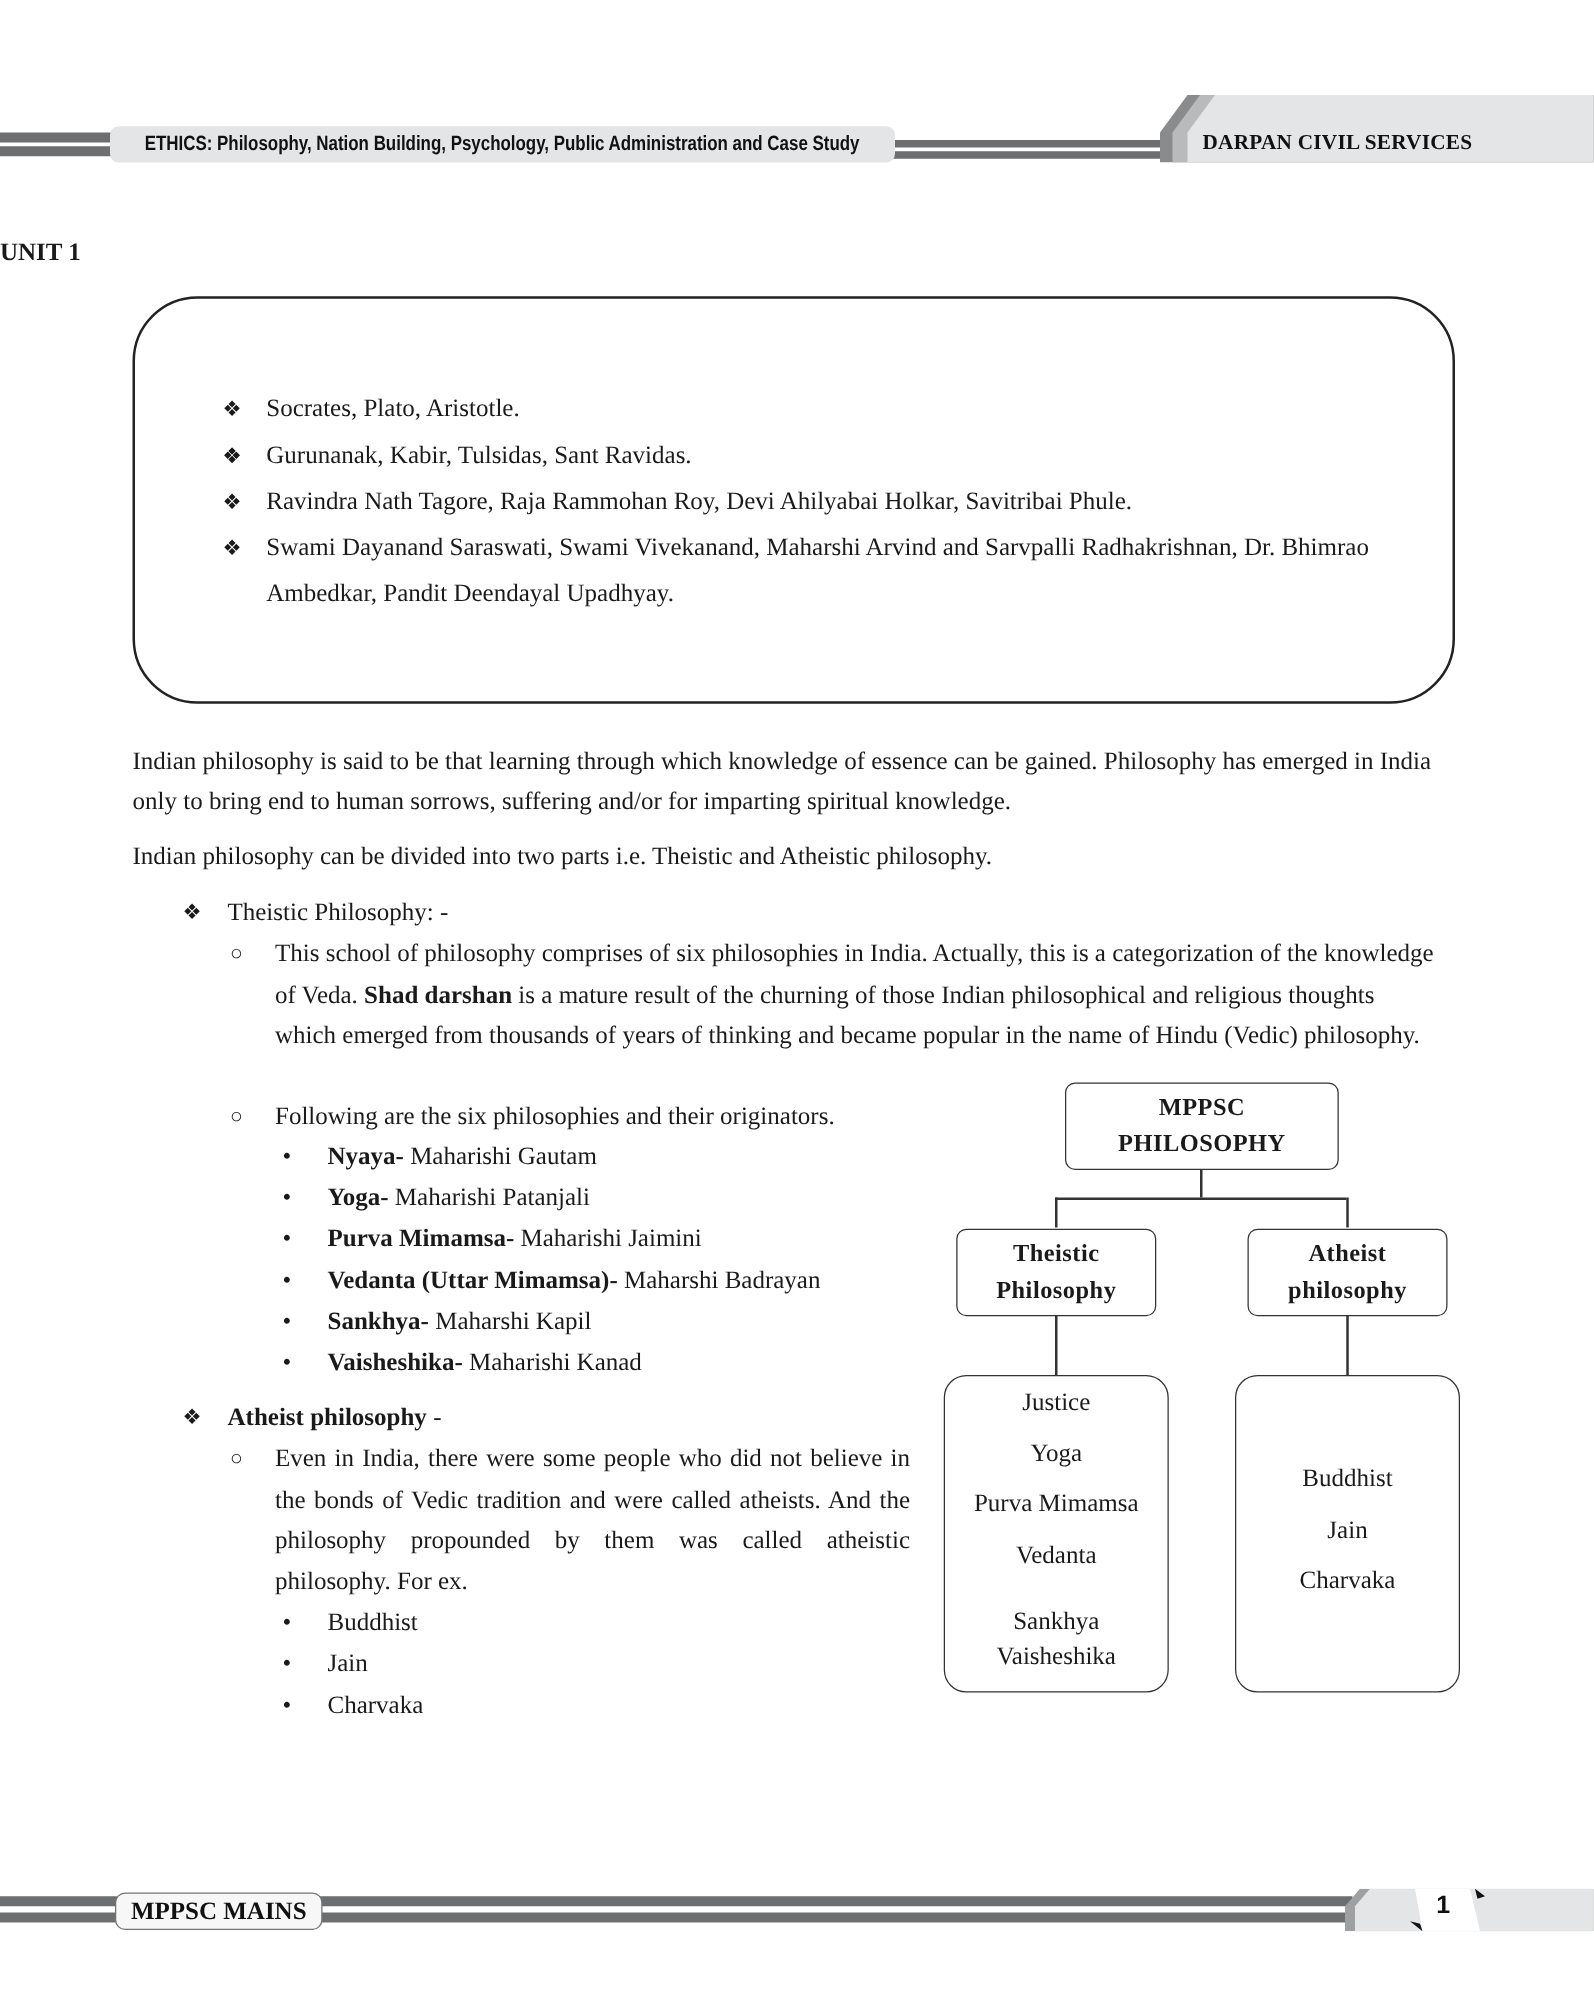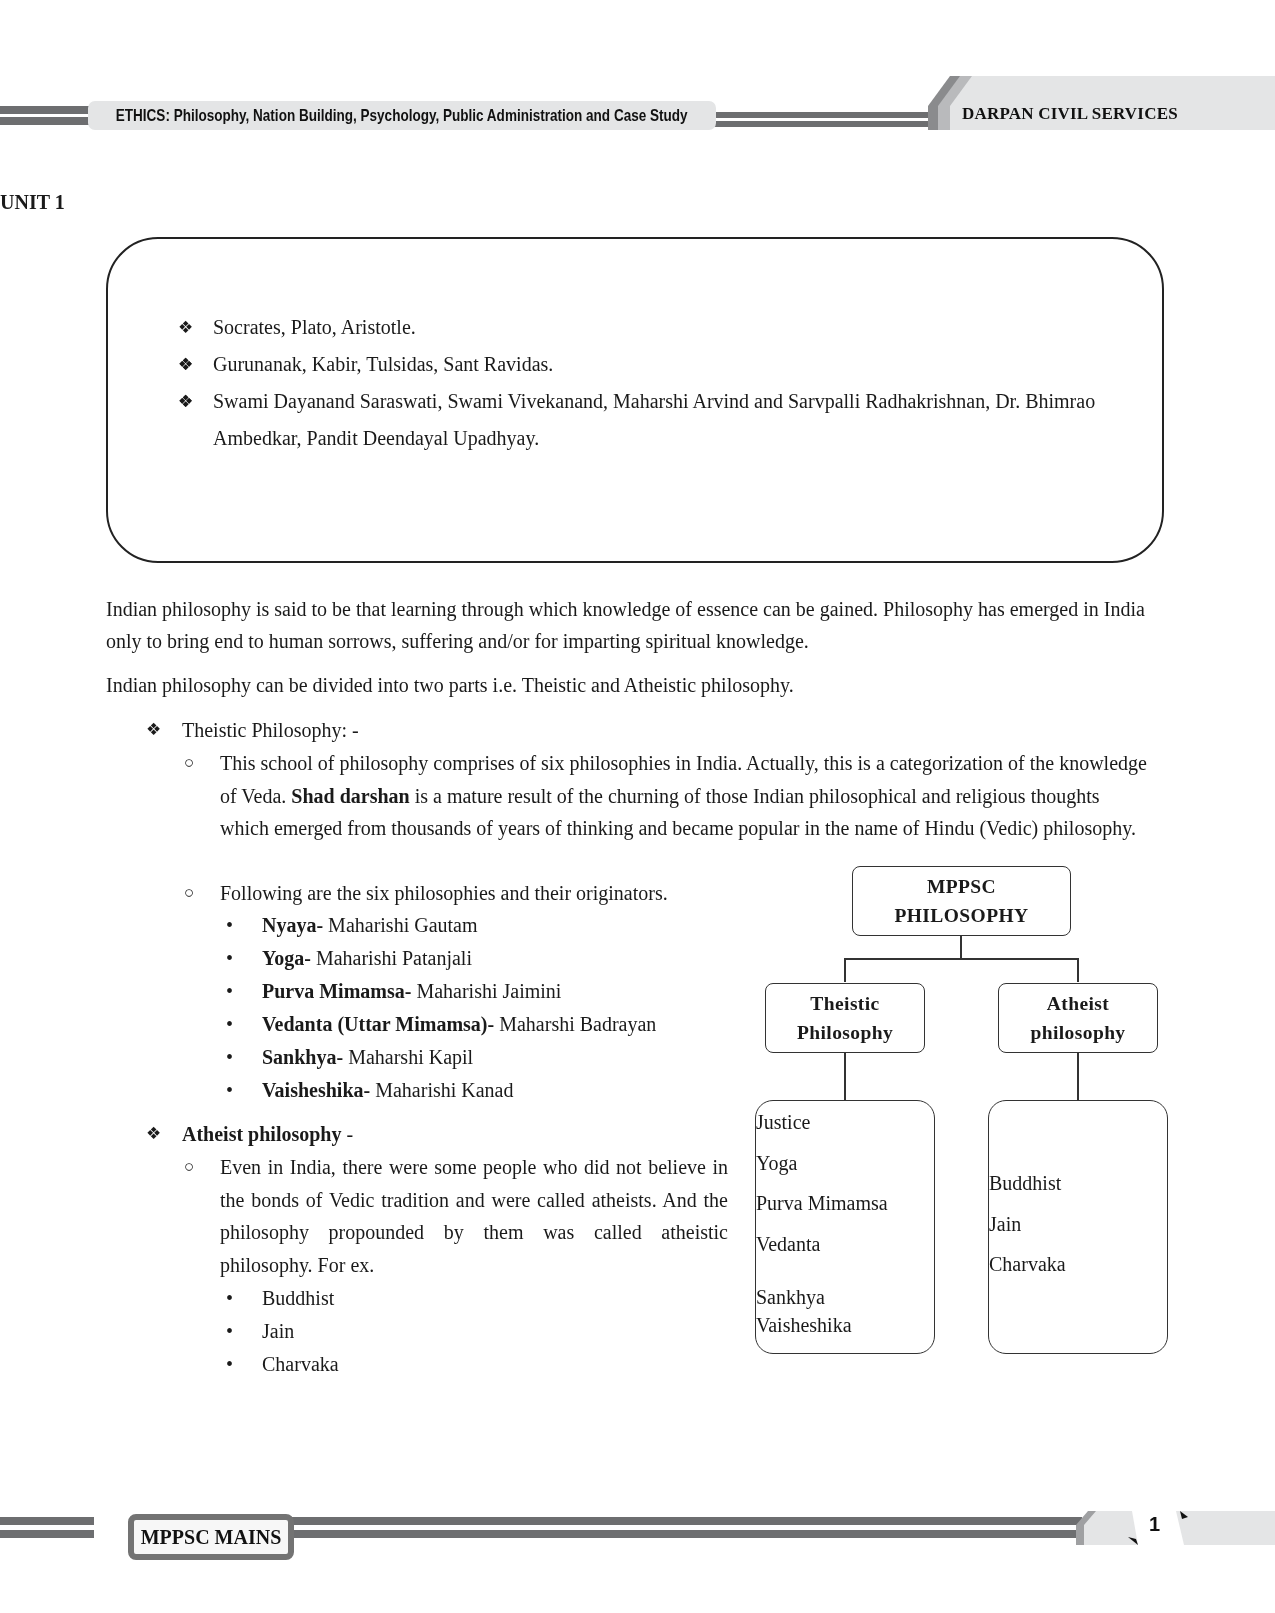--- a/index.html
+++ b/index.html
@@ -39,28 +39,28 @@
   .txt { position: absolute; font-size: 20px; line-height: 32.5px; }
   .justify { text-align: justify; text-align-last: left; }
   b { font-weight: bold; }
 
   
   .node { position: absolute; border: 1.5px solid #333; border-radius: 8px; box-sizing: border-box;
     display: flex; flex-direction: column; align-items: center; justify-content: center; text-align: center;
     background: #fff; }
   .node-bold { font-weight: bold; font-size: 19.5px; line-height: 29px; letter-spacing: 0.4px; }
   .leaf { position: absolute; border: 1.5px solid #333; border-radius: 18px; box-sizing: border-box; }
-  .leaf-item { position: absolute; left: 0; width: 100%; font-size: 20px; }
+  .leaf-item { position: absolute; left: 0; width: 100%; text-align: center; font-size: 20px; }
   .conn { position: absolute; background: #333; }
 
   
   .ftr-line { position: absolute; height: 8px; background: #6d6e70; }
-  .ftr-pill { position: absolute; left: 92px; top: 1514px; width: 166px; height: 46px; background: #f7f7f7;
-    border: 6px solid #737373; border-radius: 8px; box-sizing: border-box;
-    display: flex; align-items: center; justify-content: center; margin-left: 36px; }
+  .ftr-pill { position: absolute; left: 92px; top: 1514px; width: 166px; height: 30px; background: #f7f7f7;
+    border: 1px solid #737373; border-radius: 8px; box-sizing: border-box;
+    display: flex; align-items: center; justify-content: center; }
   .ftr-label { font-weight: bold; font-size: 20px; color: #111; white-space: nowrap; }
   .page-no { position: absolute; left: 1149px; top: 1513px; font-family: "Liberation Sans", sans-serif;
     font-weight: bold; font-size: 20px; color: #111; }
 </style>
 </head>
 <body>
 
 <div>
   <div class="hdr-line" style="left:0;top:106px;width:90px;"></div>
   <div class="hdr-line" style="left:0;top:117px;width:90px;"></div>
@@ -77,21 +77,21 @@
   <span class="brand-name">DARPAN CIVIL SERVICES</span>
 </div>
 
 <div class="unit">UNIT 1</div>
 
 <div class="syllabus-box">
   <ul class="box-list">
     <li><span class="bul">❖</span><span>Socrates, Plato, Aristotle.</span></li>
     <li><span class="bul">❖</span></li>
     <li><span class="bul">❖</span><span>Gurunanak, Kabir, Tulsidas, Sant Ravidas.</span></li>
-    <li><span class="bul">❖</span></li>
+    <li><span class="bul">❖</span><span>Ravindra Nath Tagore, Raja Rammohan Roy, Devi Ahilyabai Holkar, Savitribai Phule.</span></li>
     <li><span class="bul">❖</span><span>Swami Dayanand Saraswati, Swami Vivekanand, Maharshi Arvind and Sarvpalli Radhakrishnan, Dr. Bhimrao Ambedkar, Pandit Deendayal Upadhyay.</span></li>
   </ul>
 </div>
 
 <div class="para" style="top:593px;">Indian philosophy is said to be that learning through which knowledge of essence can be gained. Philosophy has emerged in India only to bring end to human sorrows, suffering and/or for imparting spiritual knowledge.</div>
 <div class="para" style="top:669px;">Indian philosophy can be divided into two parts i.e. Theistic and Atheistic philosophy.</div>
 
 <span class="diamond" style="left:146px;top:714px;">❖</span>
 <div class="h2" style="left:182px;top:714px;">Theistic Philosophy: -</div>
 

